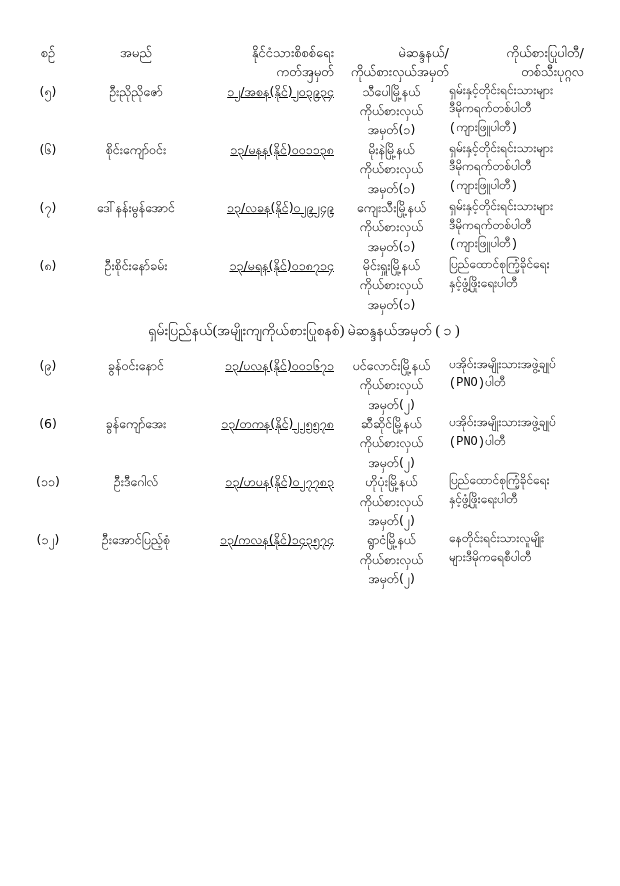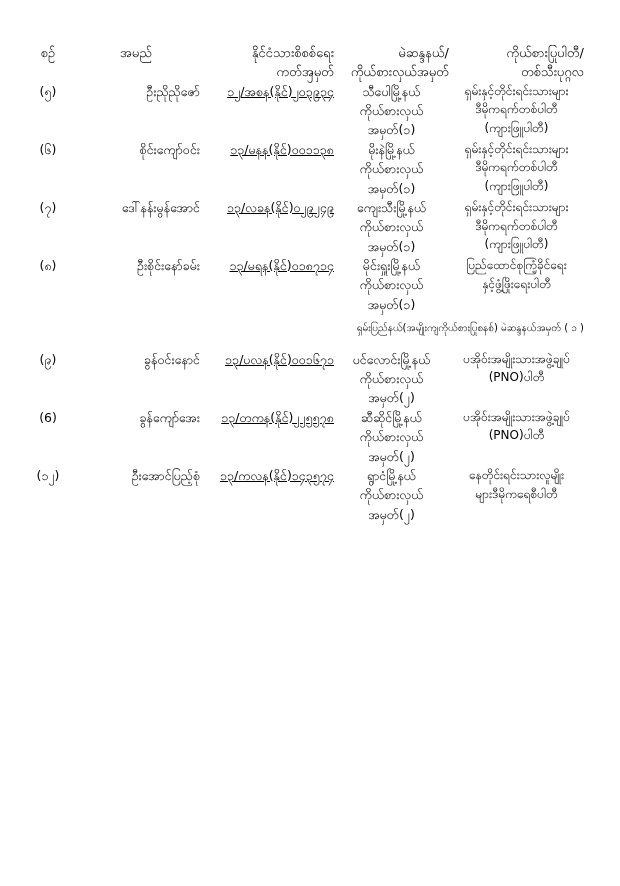--- a/index.html
+++ b/index.html
@@ -57,33 +57,34 @@
   }
   thead th.h-no { text-align: center; }
   thead th.h-name { text-align: center; }
 
   tbody td {
     font-size: 12.5px;
     line-height: 1.55;
     padding-bottom: 13px;
   }
   td.no { text-align: center; padding-right: 4px; }
-  td.name { text-align: right; padding-left: 2px; }
+  td.name { text-align: center; padding-left: 2px; }
   td.nrc { text-align: right; padding-left: 2px; text-decoration: underline; }
   td.const { text-align: center; padding-left: 2px; }
-  td.party { text-align: center; padding-left: 2px; }
+  td.party { text-align: left; padding-left: 2px; font-family: Liberation Mono, monospace; }
 
   .line { display: block; white-space: nowrap; }
   .line.small { font-size: 12px; }
 
   tr.section td {
     padding-top: 6px;
     padding-bottom: 14px;
-    font-size: 10px;
-    text-align: right;
+    font-size: 14px;
+    text-align: center;
+    font-family: Liberation Serif, serif;
   }
   .section-title { display: block; }
 </style>
 </head>
 <body>
 
 <div class="page">
 
   <div class="page-marker">၂</div>
 
@@ -211,20 +212,34 @@
           <span class="line">ဆီဆိုင်မြို့နယ်</span>
           <span class="line">ကိုယ်စားလှယ်</span>
           <span class="line">အမှတ်(၂)</span>
         </td>
         <td class="party">
           <span class="line small">ပအိုဝ်းအမျိုးသားအဖွဲ့ချုပ်</span>
           <span class="line small">(PNO)ပါတီ</span>
         </td>
       </tr>
 
+      <tr>
+        <td class="no">(၁၁)</td>
+        <td class="name">ဦးဒီဂေါလ်</td>
+        <td class="nrc">၁၃/ဟပန(နိုင်)၀၂၇၇၈၃</td>
+        <td class="const">
+          <span class="line">ဟိုပုံးမြို့နယ်</span>
+          <span class="line">ကိုယ်စားလှယ်</span>
+          <span class="line">အမှတ်(၂)</span>
+        </td>
+        <td class="party">
+          <span class="line small">ပြည်ထောင်စုကြံ့ခိုင်ရေး</span>
+          <span class="line small">နှင့်ဖွံ့ဖြိုးရေးပါတီ</span>
+        </td>
+      </tr>
 
       <tr>
         <td class="no">(၁၂)</td>
         <td class="name">ဦးအောင်ပြည့်စုံ</td>
         <td class="nrc">၁၃/ကလန(နိုင်)၁၄၃၅၇၄</td>
         <td class="const">
           <span class="line">ရွာငံမြို့နယ်</span>
           <span class="line">ကိုယ်စားလှယ်</span>
           <span class="line">အမှတ်(၂)</span>
         </td>

